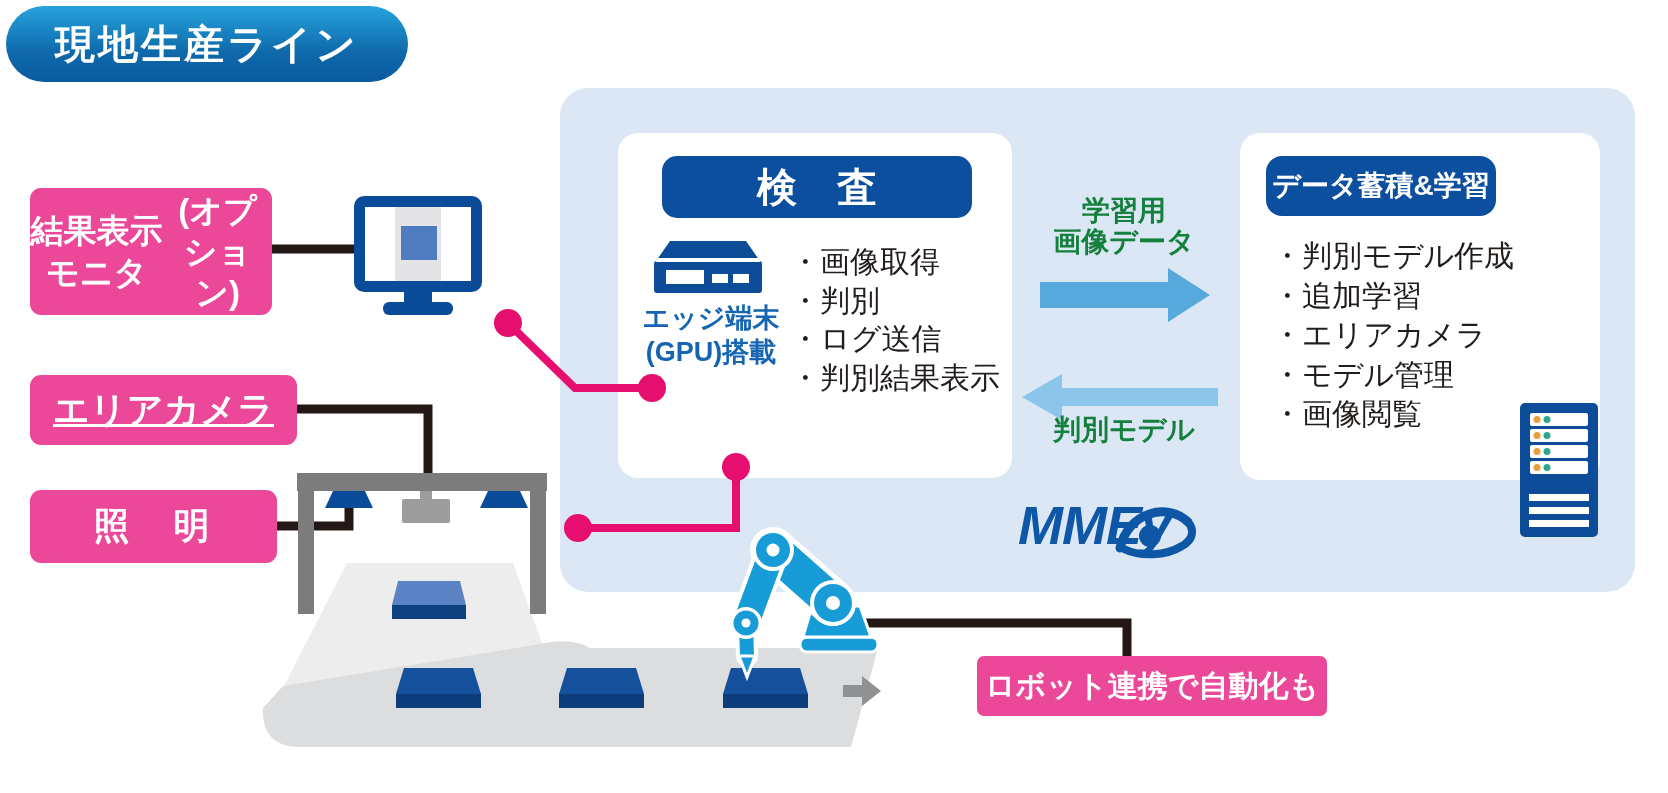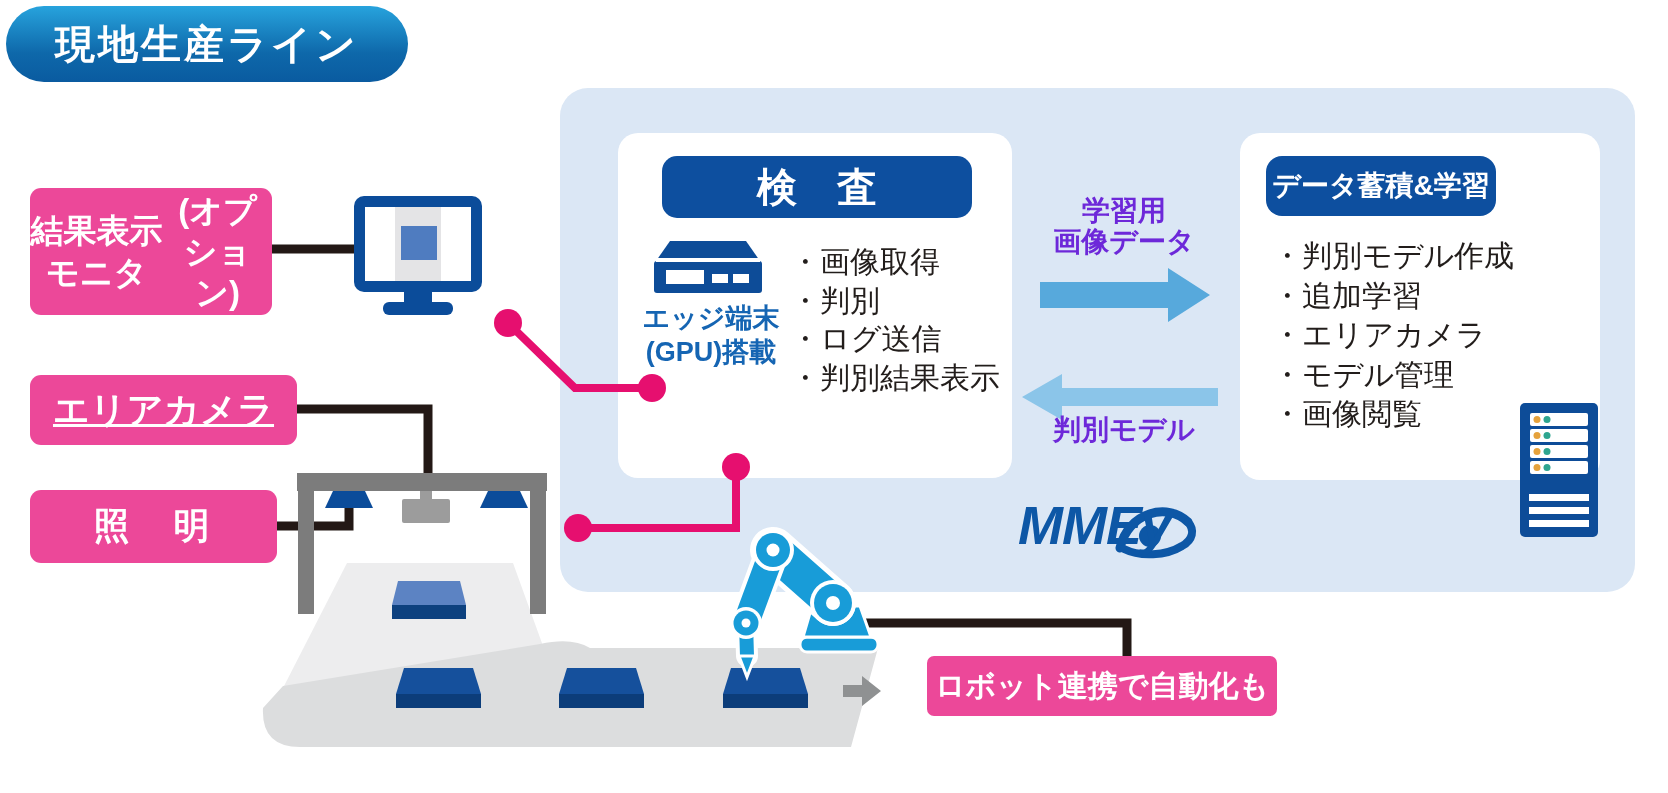--- a/index.html
+++ b/index.html
@@ -17,39 +17,39 @@
   }
   
   .teal-box{
     background:#ec4899;border-radius:11px;color:#fff;font-weight:700;
     display:flex;flex-direction:row;align-items:center;justify-content:center;
     text-align:center;z-index:10;
   }
   .box-monitor{left:30px;top:188px;width:242px;height:127px;font-size:33px;line-height:1.25;}
   .box-camera{left:30px;top:375px;width:267px;height:70px;font-size:36px;text-decoration:underline;}
   .box-light{left:30px;top:490px;width:247px;height:73px;font-size:36px;letter-spacing:4px;}
-  .box-robot-note{left:927px;top:656px;width:350px;height:60px;font-size:30px;border-radius:7px;}
+  .box-robot-note{left:977px;top:656px;width:350px;height:60px;font-size:30px;border-radius:7px;}
   
   .panel{left:560px;top:88px;width:1075px;height:504px;background:#dbe7f5;border-radius:28px;z-index:1;}
   .card{background:#ffffff;border-radius:20px;z-index:2;}
   .card-inspection{left:618px;top:133px;width:394px;height:345px;}
   .card-learning{left:1240px;top:133px;width:360px;height:347px;}
   
   .hdr{background:#0d4f9f;color:#fff;font-weight:700;display:flex;align-items:center;justify-content:center;z-index:10;}
   .hdr-inspection{left:662px;top:156px;width:310px;height:62px;border-radius:15px;font-size:40px;}
   .hdr-learning{left:1266px;top:156px;width:230px;height:60px;border-radius:16px;font-size:28px;}
   
   .bullets{z-index:10;color:#221d1b;font-weight:400;margin-left:10px;}
   .bullets div{white-space:nowrap;}
   .bullets-inspection{left:780px;top:243px;font-size:30px;line-height:38.5px;}
   .bullets-learning{left:1262px;top:236px;font-size:30px;line-height:39.5px;}
   
   .device-caption{left:622px;top:301px;width:178px;text-align:center;color:#1565b3;
     font-size:27px;font-weight:700;line-height:34px;z-index:10;white-space:nowrap;}
-  .flow-label{width:180px;text-align:center;color:#6d28d9;font-weight:700;z-index:10;}
+  .flow-label{width:180px;text-align:center;color:#15803d;font-weight:700;z-index:10;}
   .flow-label-top{left:1034px;top:195px;font-size:28px;line-height:31px;}
   .flow-label-bottom{left:1034px;top:411px;font-size:28px;}
   .logo-text{left:986px;top:494px;font-size:54px;font-style:italic;font-weight:800;
     color:#0d57a6;letter-spacing:-1px;z-index:10;margin-left:32px;}
   .scene{position:absolute;left:0;top:0;z-index:5;}
 </style>
 </head>
 <body>
 
 <div class="canvas">

